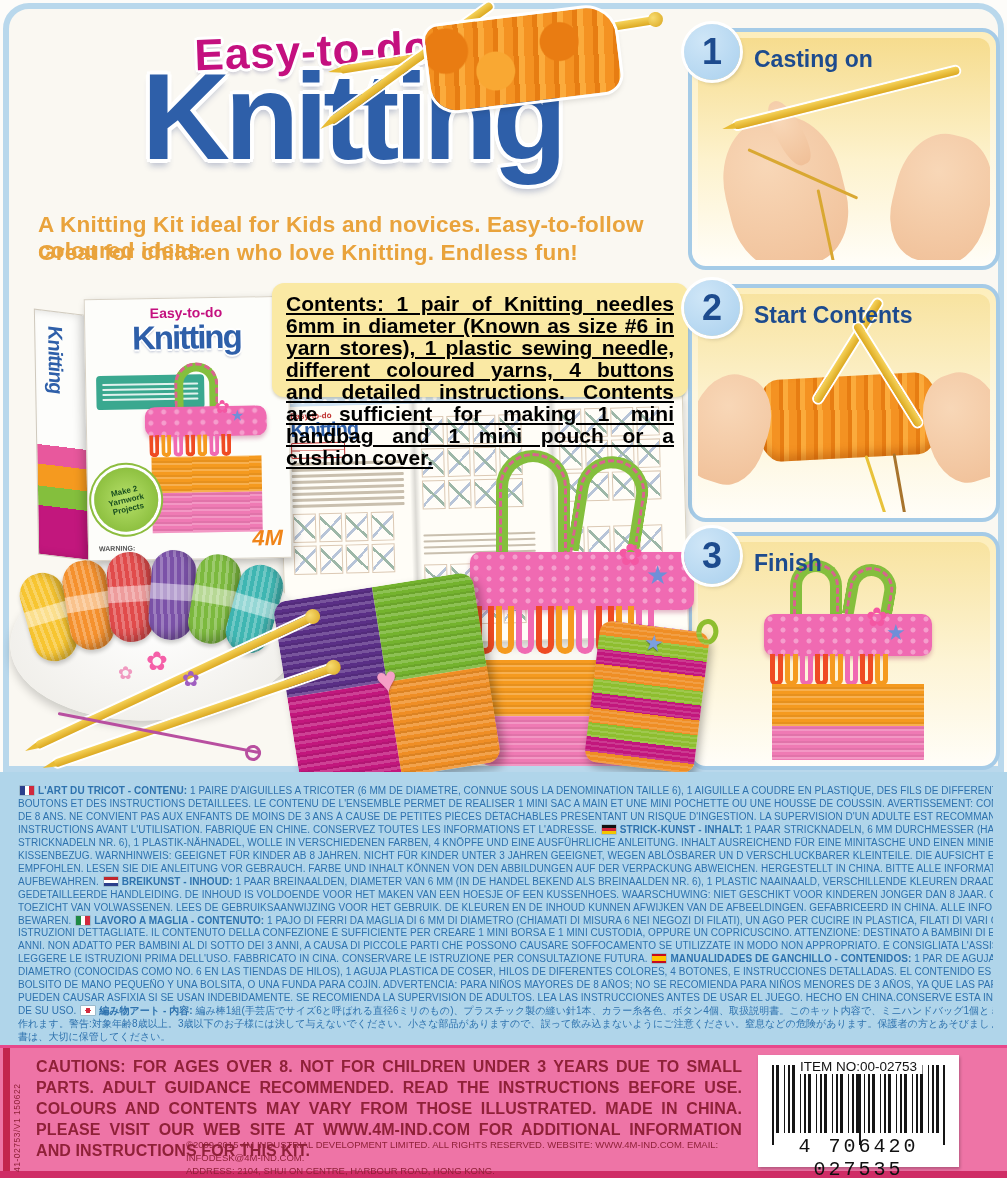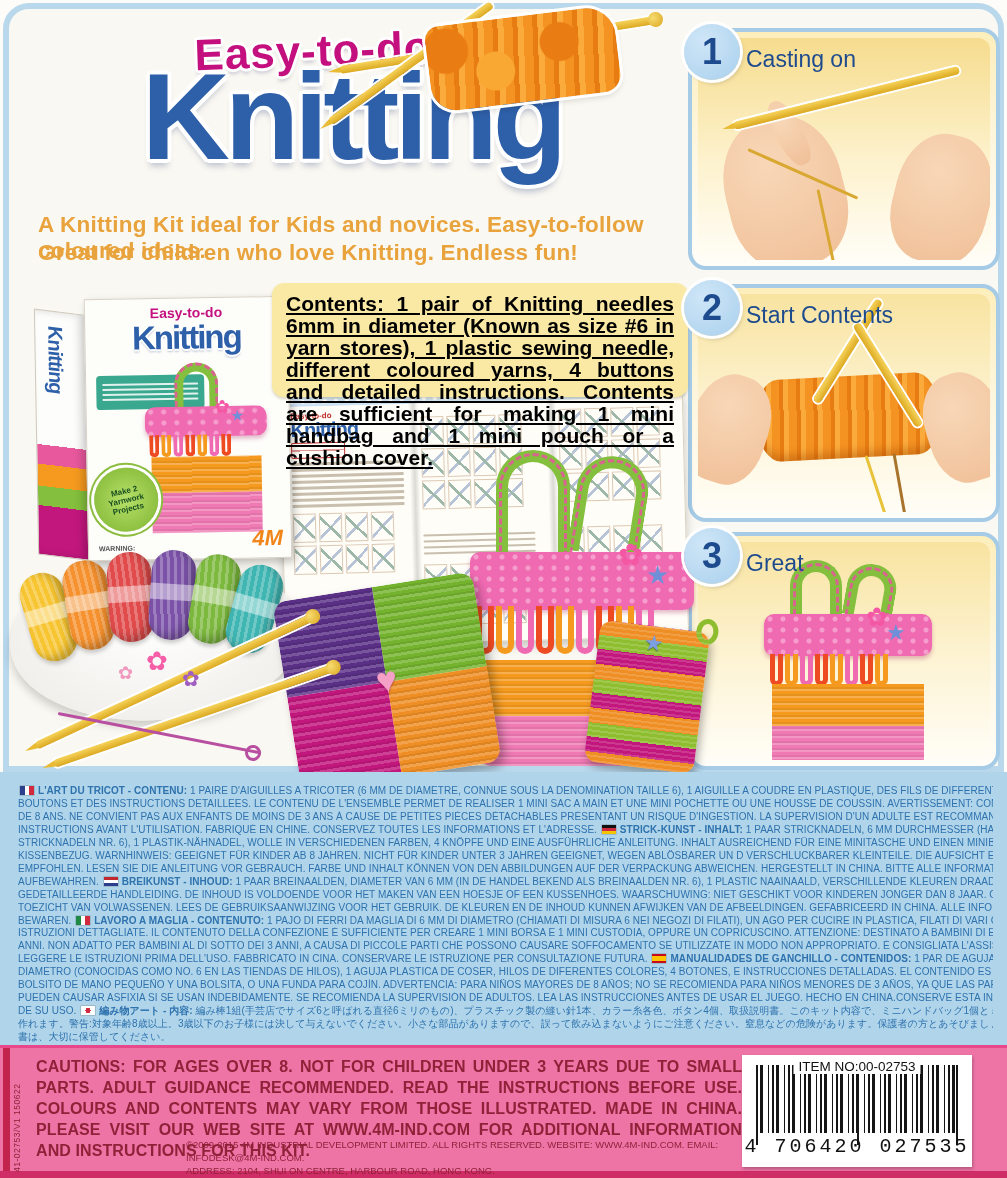--- a/index.html
+++ b/index.html
@@ -31,21 +31,21 @@
        border-right:13px solid #e8bb33; border-top:3px solid transparent; border-bottom:3px solid transparent; }
 
   .tagline { position:absolute; left:38px; width:660px; font-size:22.5px; font-weight:bold; color:#e9a33c; letter-spacing:.2px; }
 
   
   .panel { position:absolute; left:688px; width:312px; border:4px solid #a5cbe7; border-radius:18px;
            background:linear-gradient(180deg,#fdeebc 0%,#fdf6dd 45%,#fffdf8 100%); overflow:visible; }
   .step-circle { position:absolute; left:-8px; top:-8px; width:56px; height:56px; border-radius:50%;
            background:radial-gradient(circle at 35% 30%, #cfe6f7, #a9d0ee); box-shadow:0 0 0 3px #fff, 2px 3px 5px rgba(0,0,0,.2);
            display:flex; align-items:center; justify-content:center; font-size:36px; font-weight:bold; color:#1d4b8e; z-index:5; }
-  .step-label { position:absolute; left:54px; top:14px; font-size:23px; font-weight:normal; color:#1d4b8e; z-index:5; }
+  .step-label { position:absolute; left:62px; top:14px; font-size:23px; font-weight:bold; color:#1d4b8e; z-index:5; }
   .photo { position:absolute; inset:6px; border-radius:12px; overflow:hidden; }
   .hand { position:absolute; background:radial-gradient(circle at 40% 30%, #f8d7b7, #f0bf97); border-radius:45% 45% 40% 40%; }
   .yarnline { position:absolute; height:3px; background:#d9a832; border-radius:2px; transform-origin:left center; }
   .knit-arc { position:absolute; background:repeating-linear-gradient(92deg,#f49222 0 8px,#e77d12 8px 12px,#fbab3c 12px 17px);
               border-radius:24px/42px; box-shadow:inset 0 -6px 8px rgba(150,60,0,.35); }
 
   
   .handle { position:absolute; border:12px solid #84bf3d; border-bottom:none; border-radius:70px 70px 0 0; }
   .handle::after { content:""; position:absolute; inset:-9px -9px -2px -9px; border:3px dashed rgba(232,84,158,.85);
                    border-bottom:none; border-radius:70px 70px 0 0; }
@@ -140,21 +140,21 @@
   .caution-band { position:absolute; left:0; top:1045px; width:1007px; height:133px; background:#ee74a6;
        border-top:3px solid #e8478b; border-bottom:7px solid #cf2d66; z-index:6; }
   .redstrip { position:absolute; left:3px; top:0; bottom:0; width:7px; background:#c3244d; }
   .side-code { position:absolute; left:12px; top:8px; height:116px; writing-mode:vertical-rl; transform:rotate(180deg);
        font-size:8.5px; color:#8f2138; letter-spacing:.5px; }
   .caution-text { position:absolute; left:36px; top:8px; width:706px; font-size:16px; line-height:21px; font-weight:bold;
        color:#8f2138; text-align:justify; letter-spacing:.1px; }
   .copyright { position:absolute; left:186px; top:90px; width:560px; font-size:9.5px; line-height:13px; color:#8f2138; }
 
   
-  .barcode-box { position:absolute; left:742px; top:7px; width:230px; height:112px; background:#fff; box-shadow:1px 2px 3px rgba(0,0,0,.25); }
+  .barcode-box { position:absolute; left:758px; top:7px; width:201px; height:112px; background:#fff; box-shadow:1px 2px 3px rgba(0,0,0,.25); }
   .item-no { position:absolute; left:50%; top:4px; transform:translateX(-50%); background:#fff; padding:0 5px;
        font-size:13.5px; color:#111; white-space:nowrap; z-index:2; }
   .bars { position:absolute; left:14px; right:14px; top:10px; height:68px;
        background:repeating-linear-gradient(90deg,#151515 0 2px,#fff 2px 4px,#151515 4px 7px,#fff 7px 12px,#151515 12px 13px,#fff 13px 16px); }
   .guard { position:absolute; top:10px; width:2px; height:80px; background:#151515; }
   .bc-digits { position:absolute; left:0; right:0; top:80px; text-align:center; font-family:"Liberation Mono", monospace;
        font-size:20px; letter-spacing:3px; color:#111; }
 </style>
 </head>
 <body>
@@ -221,21 +221,21 @@
         <span style="width: 13px; height: 32px; border: 5px solid rgb(240, 106, 178); margin-right: 2px;"></span>
         <span style="width: 13px; height: 32px; border: 5px solid rgb(239, 75, 35); margin-right: 2px;"></span>
         <span style="width: 13px; height: 32px; border: 5px solid rgb(245, 154, 31); margin-right: 2px;"></span>
       </div>
     <div class="band" style="left:74px;top:142px;width:152px;height:42px;background-color:#f59a1f;"></div>
     <div class="band" style="left:74px;top:184px;width:152px;height:40px;background-color:#ef7ab4;border-radius:0 0 8px 8px;"></div>
     <div class="flower" style="left:168px;top:62px;color:#f457a3;">✿</div>
     <div class="star" style="left:188px;top:80px;color:#6f8fd8;">★</div>
   </div>
   <div class="step-circle">3</div>
-  <div class="step-label">Great</div>
+  <div class="step-label">Finish</div>
 </div>
 
 <div class="contents-box">
   <p>Contents: 1 pair of Knitting needles 6mm in diameter (Known as size #6 in yarn stores), 1 plastic sewing needle, different coloured yarns, 4 buttons and detailed instructions. Contents are sufficient for making 1 mini handbag and 1 mini pouch or a cushion cover.</p>
 </div>
 
 <div class="product-box">
   <div class="pb-side">
     <div class="vtitle">Knitting</div>
   </div>

